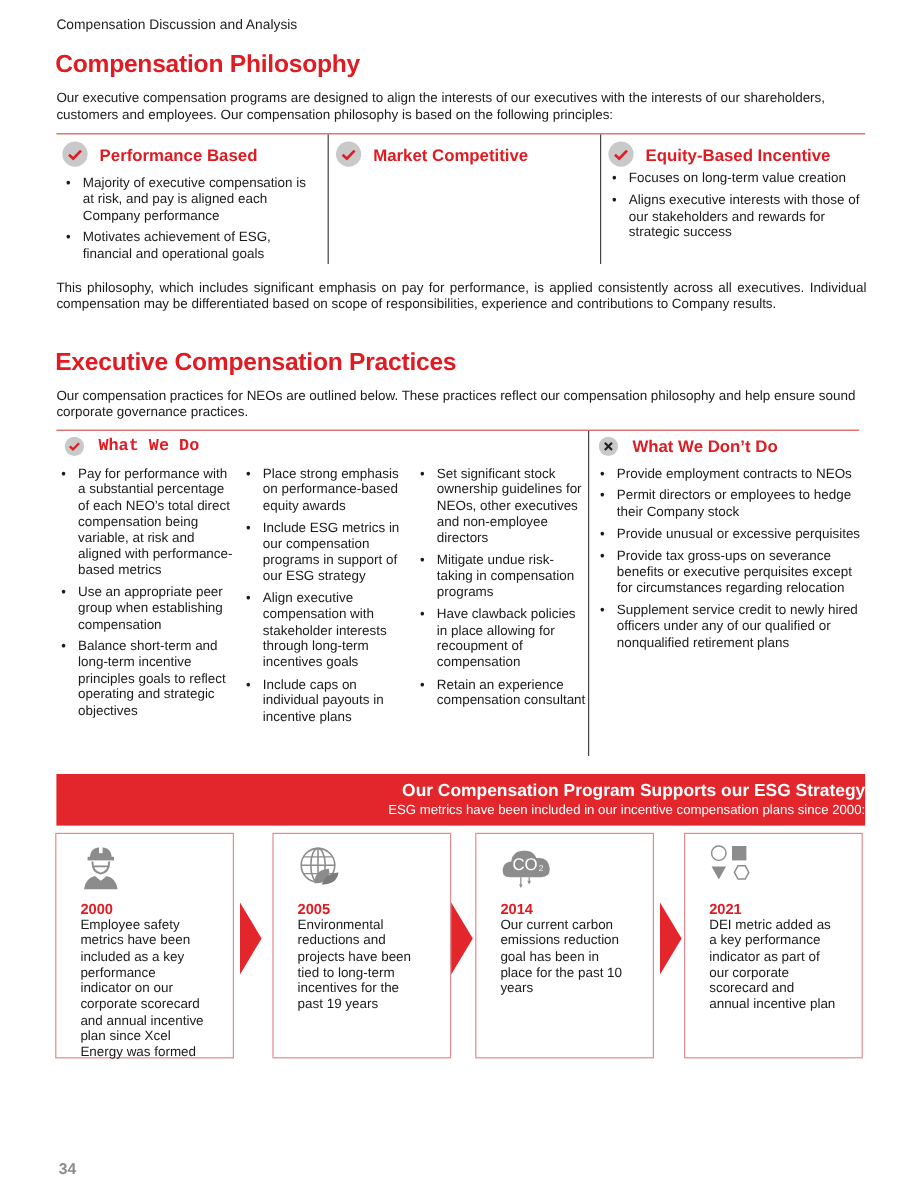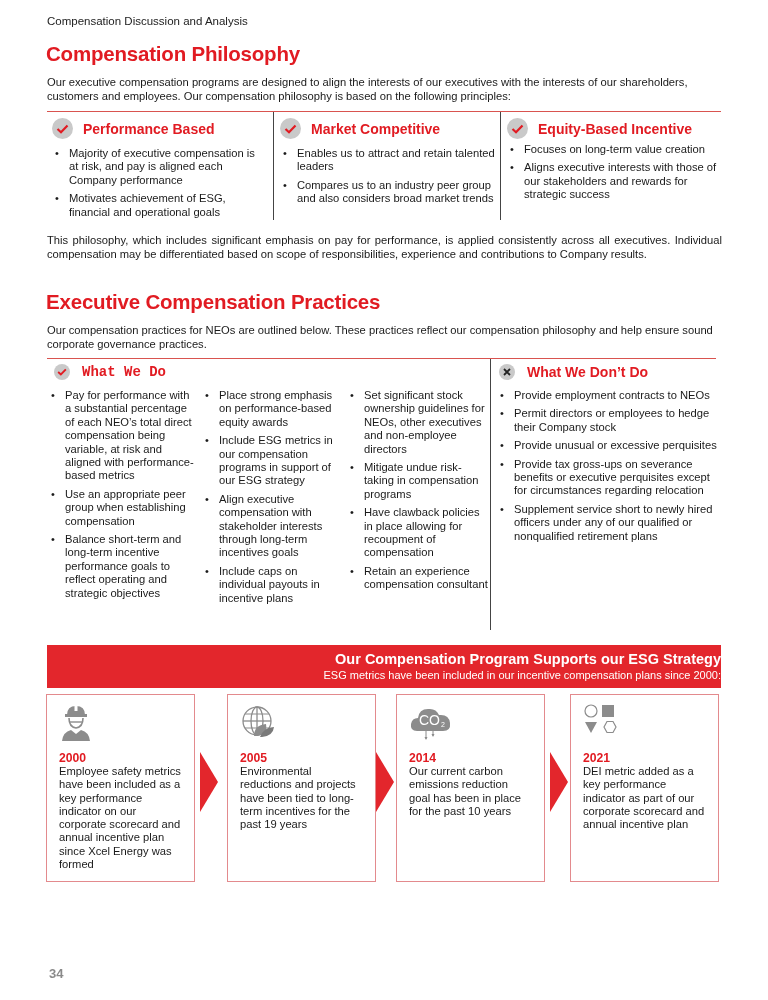--- a/index.html
+++ b/index.html
@@ -14,21 +14,21 @@
   .vline { width: 1px; background: #444; }
   .col-head { display: flex; align-items: center; font-size: 14px; font-weight: bold; color: #e11b22; }
   .badge { width: 21px; height: 21px; border-radius: 50%; background: #c9c9c9; display: inline-flex; align-items: center; justify-content: center; margin-right: 10px; flex-shrink: 0; }
   .badge.small { width: 16px; height: 16px; margin-right: 12px; }
   ul.bl { list-style: none; font-size: 11.2px; line-height: 13.4px; color: #1a1a1a; }
   ul.bl li { position: relative; padding-left: 17px; margin-bottom: 5px; }
   ul.bl li::before { content: "\2022"; position: absolute; left: 3px; top: 0; font-size: 11px; }
   .banner { left: 47px; top: 645px; width: 674px; height: 43px; background: #e3262c; color: #fff; text-align: right; }
   .banner .t { font-size: 14.5px; font-weight: bold; margin-top: 6px; }
   .banner .s { font-size: 11px; margin-top: 2px; }
-  .card { top: 694px; width: 149px; height: 188px; border: 1px solid #e38a8d; background: #fff; padding: 8px 12px; }
+  .card { top: 694px; width: 149px; height: 188px; border: 1px solid #e38a8d; background: #fff; padding: 8px 20px; }
   .card .icon { height: 40px; margin-left: 0px; }
   .card .yr { font-size: 12.2px; font-weight: bold; color: #e11b22; margin-top: 8px; }
   .card .txt { font-size: 11.2px; line-height: 13.3px; color: #1a1a1a; }
   .arrow { top: 752px; width: 0; height: 0; border-top: 30px solid transparent; border-bottom: 30px solid transparent; border-left: 18px solid #e3262c; }
   .pagenum { left: 49px; top: 966px; font-size: 13px; font-weight: bold; color: #8a8a8a; }
 </style>
 </head>
 <body>
 
 <div class="abs running-head">Compensation Discussion and Analysis</div>
@@ -57,24 +57,20 @@
 
 <div class="abs" style="left:280px; top:118px; width:215px;">
   <div class="col-head">
     <span class="badge">
       <svg width="13" height="10" viewBox="0 0 13 10">
           <path d="M1.5 5 L5 8.2 L11.5 1.5" fill="none" stroke="#e11b22" stroke-width="2.2"></path>
         </svg>
     </span>
     <span>Market Competitive</span>
   </div>
-  <ul class="bl" style="margin-top:8px;">
-    <li>Enables us to attract and retain talented leaders</li>
-    <li>Compares us to an industry peer group and also considers broad market trends</li>
-  </ul>
 </div>
 
 <div class="abs" style="left:507px; top:118px; width:215px;">
   <div class="col-head">
     <span class="badge">
       <svg width="13" height="10" viewBox="0 0 13 10">
           <path d="M1.5 5 L5 8.2 L11.5 1.5" fill="none" stroke="#e11b22" stroke-width="2.2"></path>
         </svg>
     </span>
     <span>Equity-Based Incentive</span>
@@ -98,21 +94,21 @@
     <svg width="10" height="8" viewBox="0 0 13 10">
         <path d="M1.5 5 L5 8.2 L11.5 1.5" fill="none" stroke="#e11b22" stroke-width="2.4"></path>
       </svg>
   </span>
   <span>What We Do</span>
 </div>
 
 <ul class="abs bl" style="left:48px; top:389px; width:150px;">
   <li>Pay for performance with a substantial percentage of each NEO’s total direct compensation being variable, at risk and aligned with performance-based metrics</li>
   <li>Use an appropriate peer group when establishing compensation</li>
-  <li>Balance short-term and long-term incentive performance goals to reflect operating and strategic objectives</li>
+  <li>Balance short-term and long-term incentive principles goals to reflect operating and strategic objectives</li>
 </ul>
 <ul class="abs bl" style="left:202px; top:389px; width:145px;">
   <li>Place strong emphasis on performance-based equity awards</li>
   <li>Include ESG metrics in our compensation programs in support of our ESG strategy</li>
   <li>Align executive compensation with stakeholder interests through long-term incentives goals</li>
   <li>Include caps on individual payouts in incentive plans</li>
 </ul>
 <ul class="abs bl" style="left:347px; top:389px; width:142px;">
   <li>Set significant stock ownership guidelines for NEOs, other executives and non-employee directors</li>
   <li>Mitigate undue risk-taking in compensation programs</li>
@@ -127,21 +123,21 @@
       </svg>
   </span>
   <span>What We Don’t Do</span>
 </div>
 
 <ul class="abs bl" style="left:497px; top:389px; width:220px;">
   <li>Provide employment contracts to NEOs</li>
   <li>Permit directors or employees to hedge their Company stock</li>
   <li>Provide unusual or excessive perquisites</li>
   <li>Provide tax gross-ups on severance benefits or executive perquisites except for circumstances regarding relocation</li>
-  <li>Supplement service short to newly hired officers under any of our qualified or nonqualified retirement plans</li>
+  <li>Supplement service credit to newly hired officers under any of our qualified or nonqualified retirement plans</li>
 </ul>
 
 <div class="abs banner">
   <div class="t">Our Compensation Program Supports our ESG Strategy</div>
   <div class="s">ESG metrics have been included in our incentive compensation plans since 2000:</div>
 </div>
 
 <div class="abs card" style="left:46px;">
   <div class="icon">
     <svg width="34" height="40" viewBox="0 0 34 40">

